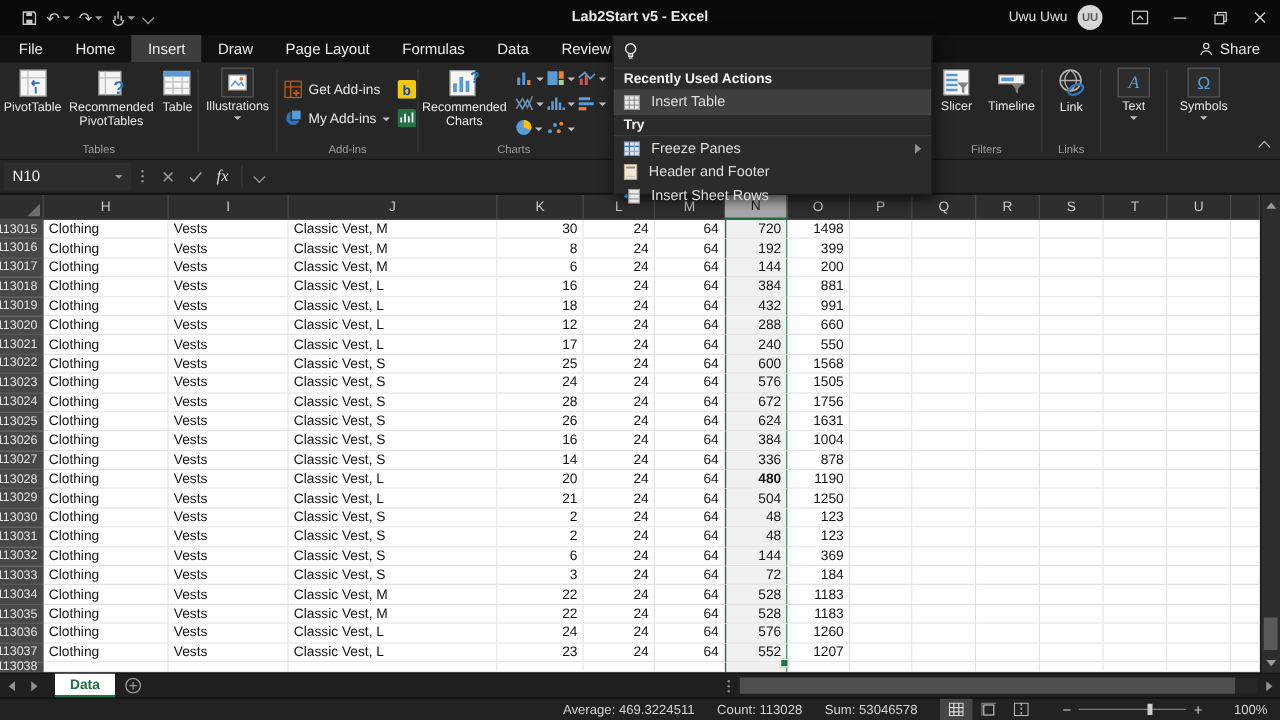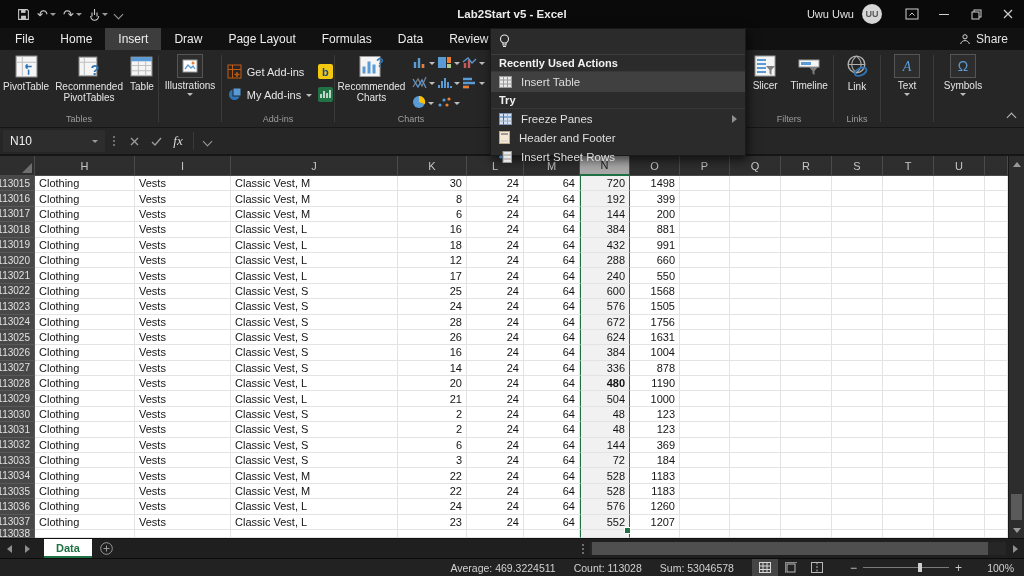--- a/index.html
+++ b/index.html
@@ -731,21 +731,21 @@
       </div>
       <div class="grow">
         <div class="rownum">113029</div>
         <div class="cell" style="width: 100px;">Clothing</div>
         <div class="cell" style="width: 96px;">Vests</div>
         <div class="cell" style="width: 167px;">Classic Vest, L</div>
         <div class="cell num" style="width: 69px;">21</div>
         <div class="cell num" style="width: 57px;">24</div>
         <div class="cell num" style="width: 56px;">64</div>
         <div class="cell num sel" style="width: 50px;">504</div>
-        <div class="cell num" style="width: 50px;">1000</div>
+        <div class="cell num" style="width: 50px;">1250</div>
         <div class="cell num" style="width: 50px;"></div>
         <div class="cell num" style="width: 51px;"></div>
         <div class="cell num" style="width: 51px;"></div>
         <div class="cell num" style="width: 51px;"></div>
         <div class="cell num" style="width: 51px;"></div>
         <div class="cell num" style="width: 51px;"></div>
         <div class="cell" style="width: 23px;"></div>
       </div>
       <div class="grow">
         <div class="rownum">113030</div>

